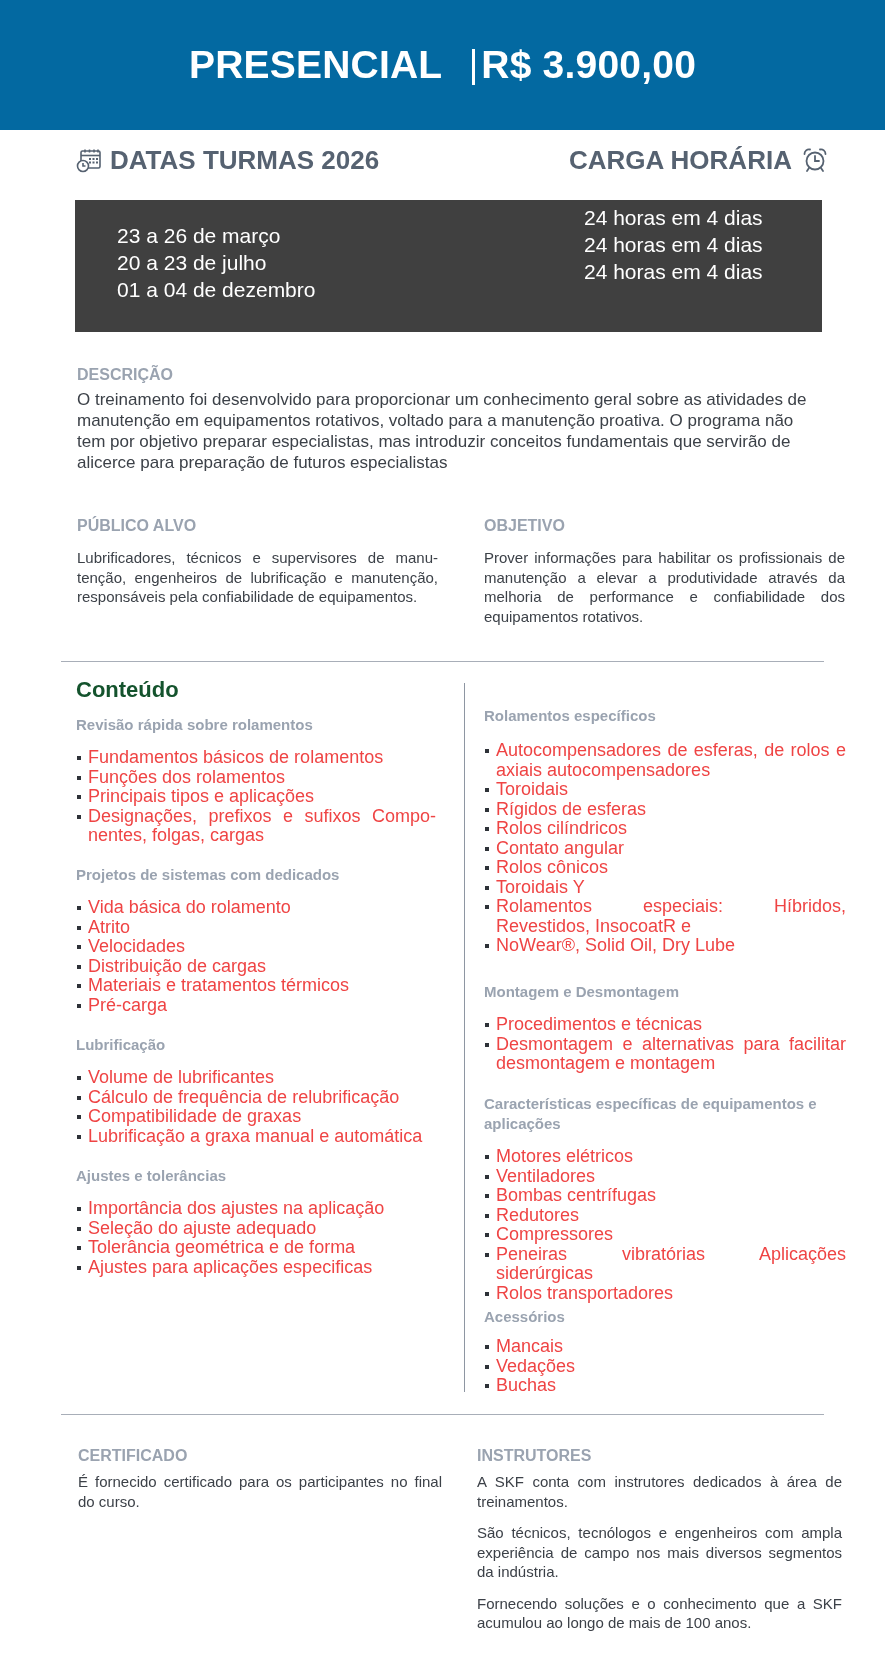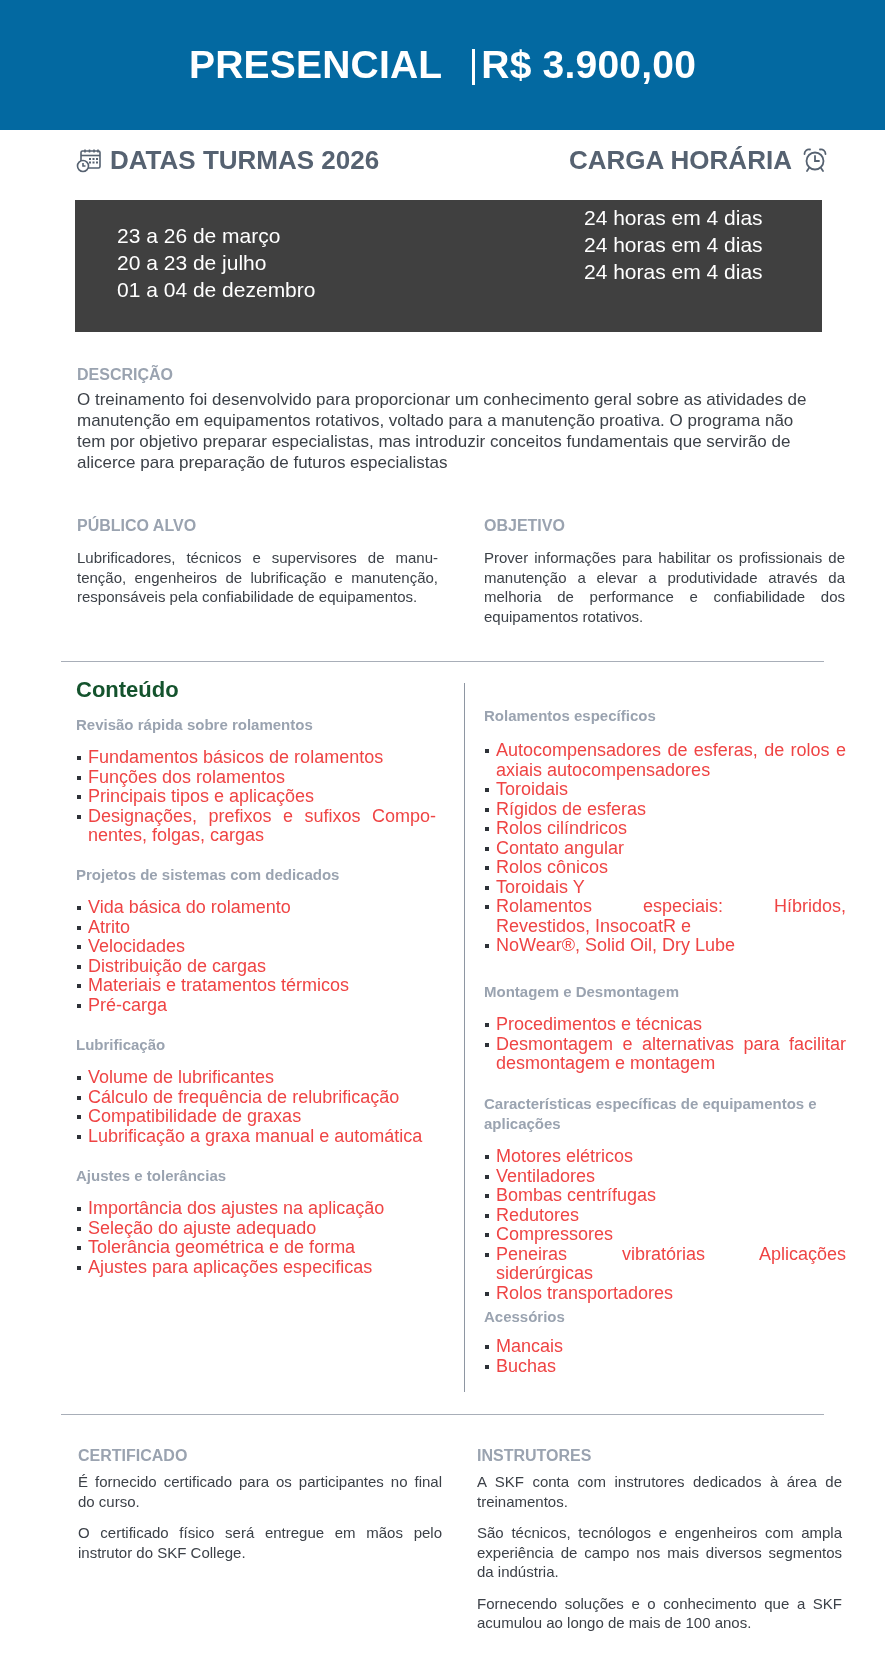--- a/index.html
+++ b/index.html
@@ -210,30 +210,30 @@
     <li>Compressores</li>
     <li>Peneiras vibratórias Aplicações siderúrgicas</li>
     <li>Rolos transportadores</li>
   </ul>
 </div>
 
 <div class="grp" style="left:484px; top:1307px; width:362px;">
   <span class="label">Acessórios</span>
   <ul style="margin-top:10px;">
     <li>Mancais</li>
+    <li>Vedações</li>
     <li>Buchas</li>
   </ul>
 </div>
 
 <div class="hr hr2"></div>
 
 <div class="cert">
   <span class="label">CERTIFICADO</span>
   <p class="body-text">É fornecido certificado para os participantes no final do curso.</p>
-  <p class="body-text">O certificado físico será entregue em mãos pelo instrutor do SKF College.</p>
 </div>
 
 <div class="instr">
   <span class="label">INSTRUTORES</span>
   <p class="body-text">A SKF conta com instrutores dedicados à área de treinamentos.</p>
   <p class="body-text">São técnicos, tecnólogos e engenheiros com ampla experiência de campo nos mais diversos segmentos da indústria.</p>
   <p class="body-text">Fornecendo soluções e o conhecimento que a SKF acumulou ao longo de mais de 100 anos.</p>
 </div>
 
 </body></html>

